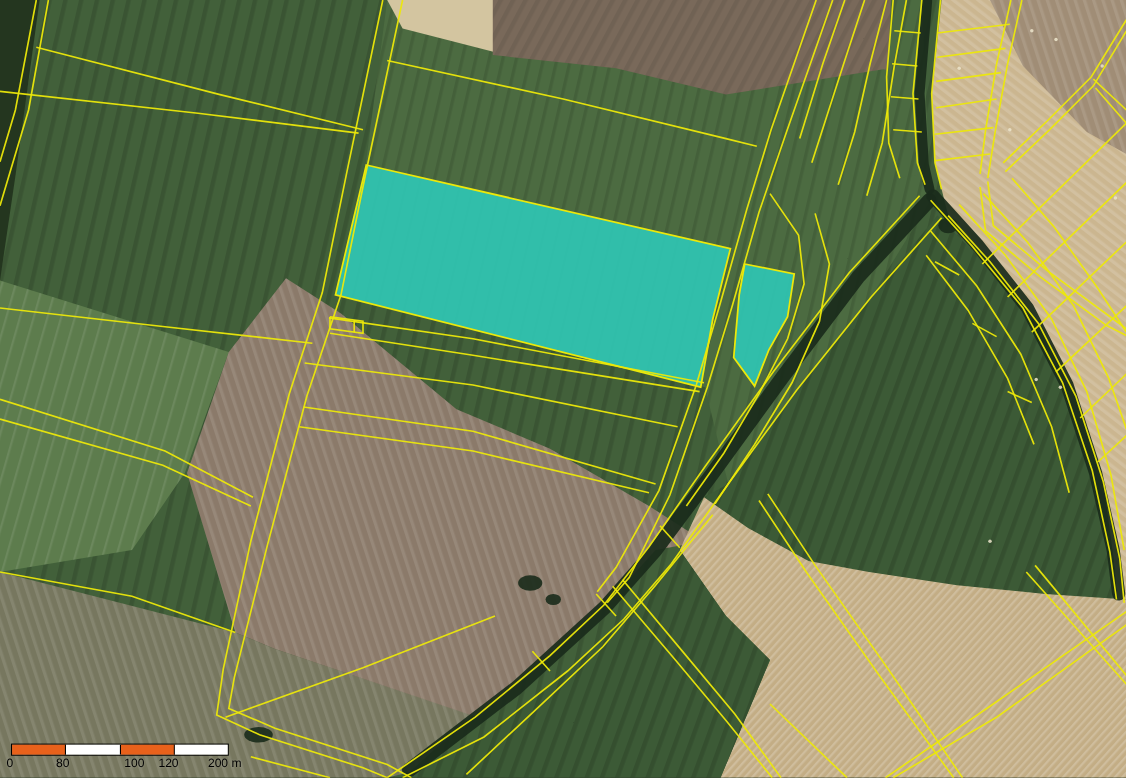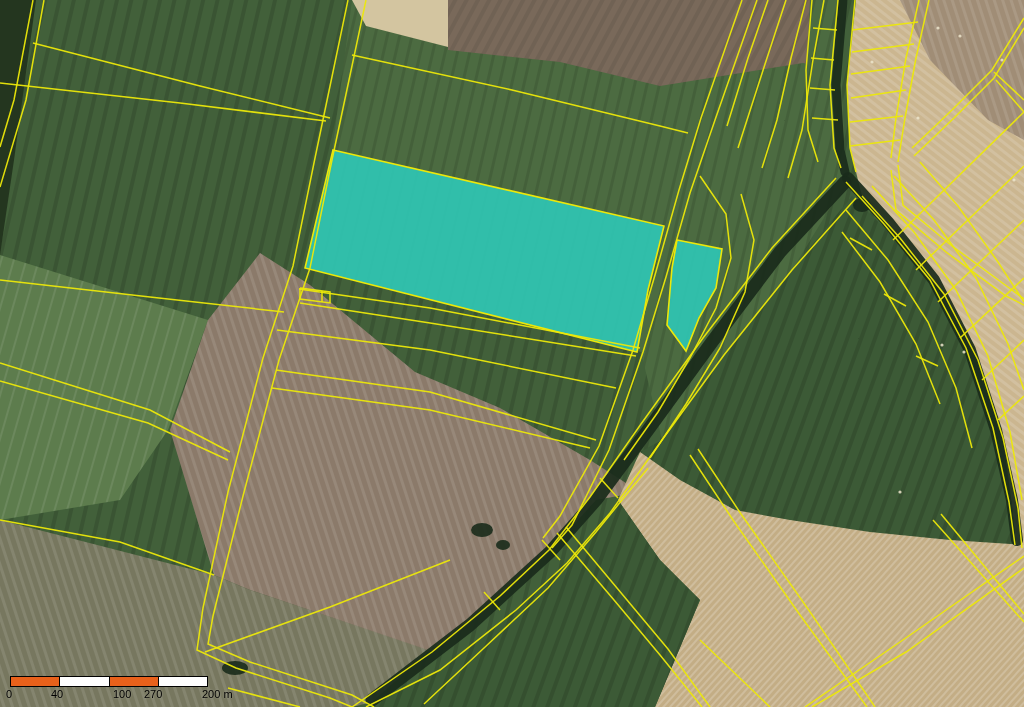--- a/index.html
+++ b/index.html
@@ -7,21 +7,21 @@
          font-family:"Liberation Sans", sans-serif;}
   #map-svg{position:absolute;left:0;top:0;width:1024px;height:707px;display:block;}
   #scalebar{position:absolute;left:0;top:668px;width:260px;height:39px;pointer-events:none;}
   #scalebar .bar{position:absolute;left:10px;top:8px;width:196px;height:9px;
                  border:1px solid #000;display:flex;box-sizing:content-box;}
   #scalebar .seg{height:100%;flex:1 1 auto;border-right:1px solid #000;}
   #scalebar .seg:last-child{border-right:none;}
   #scalebar .labels{position:absolute;left:0;top:20px;width:100%;height:14px;}
   #scalebar .labels span{position:absolute;font-size:11px;color:#000;
                  text-shadow:0 0 2px rgba(200,200,190,.45);}
-  .lb0{left:6px}.lb1{left:51px}.lb2{left:113px}.lb3{left:144px}.lb4{left:202px}
+  .lb0{left:6px}.lb1{left:51px}.lb2{left:113px}.lb3{left:144px}.lb4{left:189px}
 </style>
 </head>
 <body>
 
 <div id="stage">
   <svg id="map-svg" viewBox="0 0 1024 707" xmlns="http://www.w3.org/2000/svg">
       <defs>
         <pattern id="rows-dark" width="14" height="40" patternUnits="userSpaceOnUse" patternTransform="rotate(13)">
           <rect x="0" y="0" width="4" height="40" fill="#000000" fill-opacity="0.12"></rect>
         </pattern>
@@ -175,19 +175,19 @@
 
   <div id="scalebar">
     <div class="bar" style="border-color: rgb(0, 0, 0);">
         <div class="seg" style="background: rgb(232, 97, 27);"></div>
         <div class="seg" style="background: rgb(255, 255, 255);"></div>
         <div class="seg" style="background: rgb(232, 97, 27);"></div>
         <div class="seg" style="background: rgb(255, 255, 255);"></div>
       </div>
     <div class="labels">
       <span class="lb0">0</span>
-      <span class="lb1">40</span>
+      <span class="lb1">80</span>
       <span class="lb2">100</span>
-      <span class="lb3">270</span>
+      <span class="lb3">120</span>
       <span class="lb4">200 m</span>
     </div>
   </div>
 </div>
 
 </body></html>

